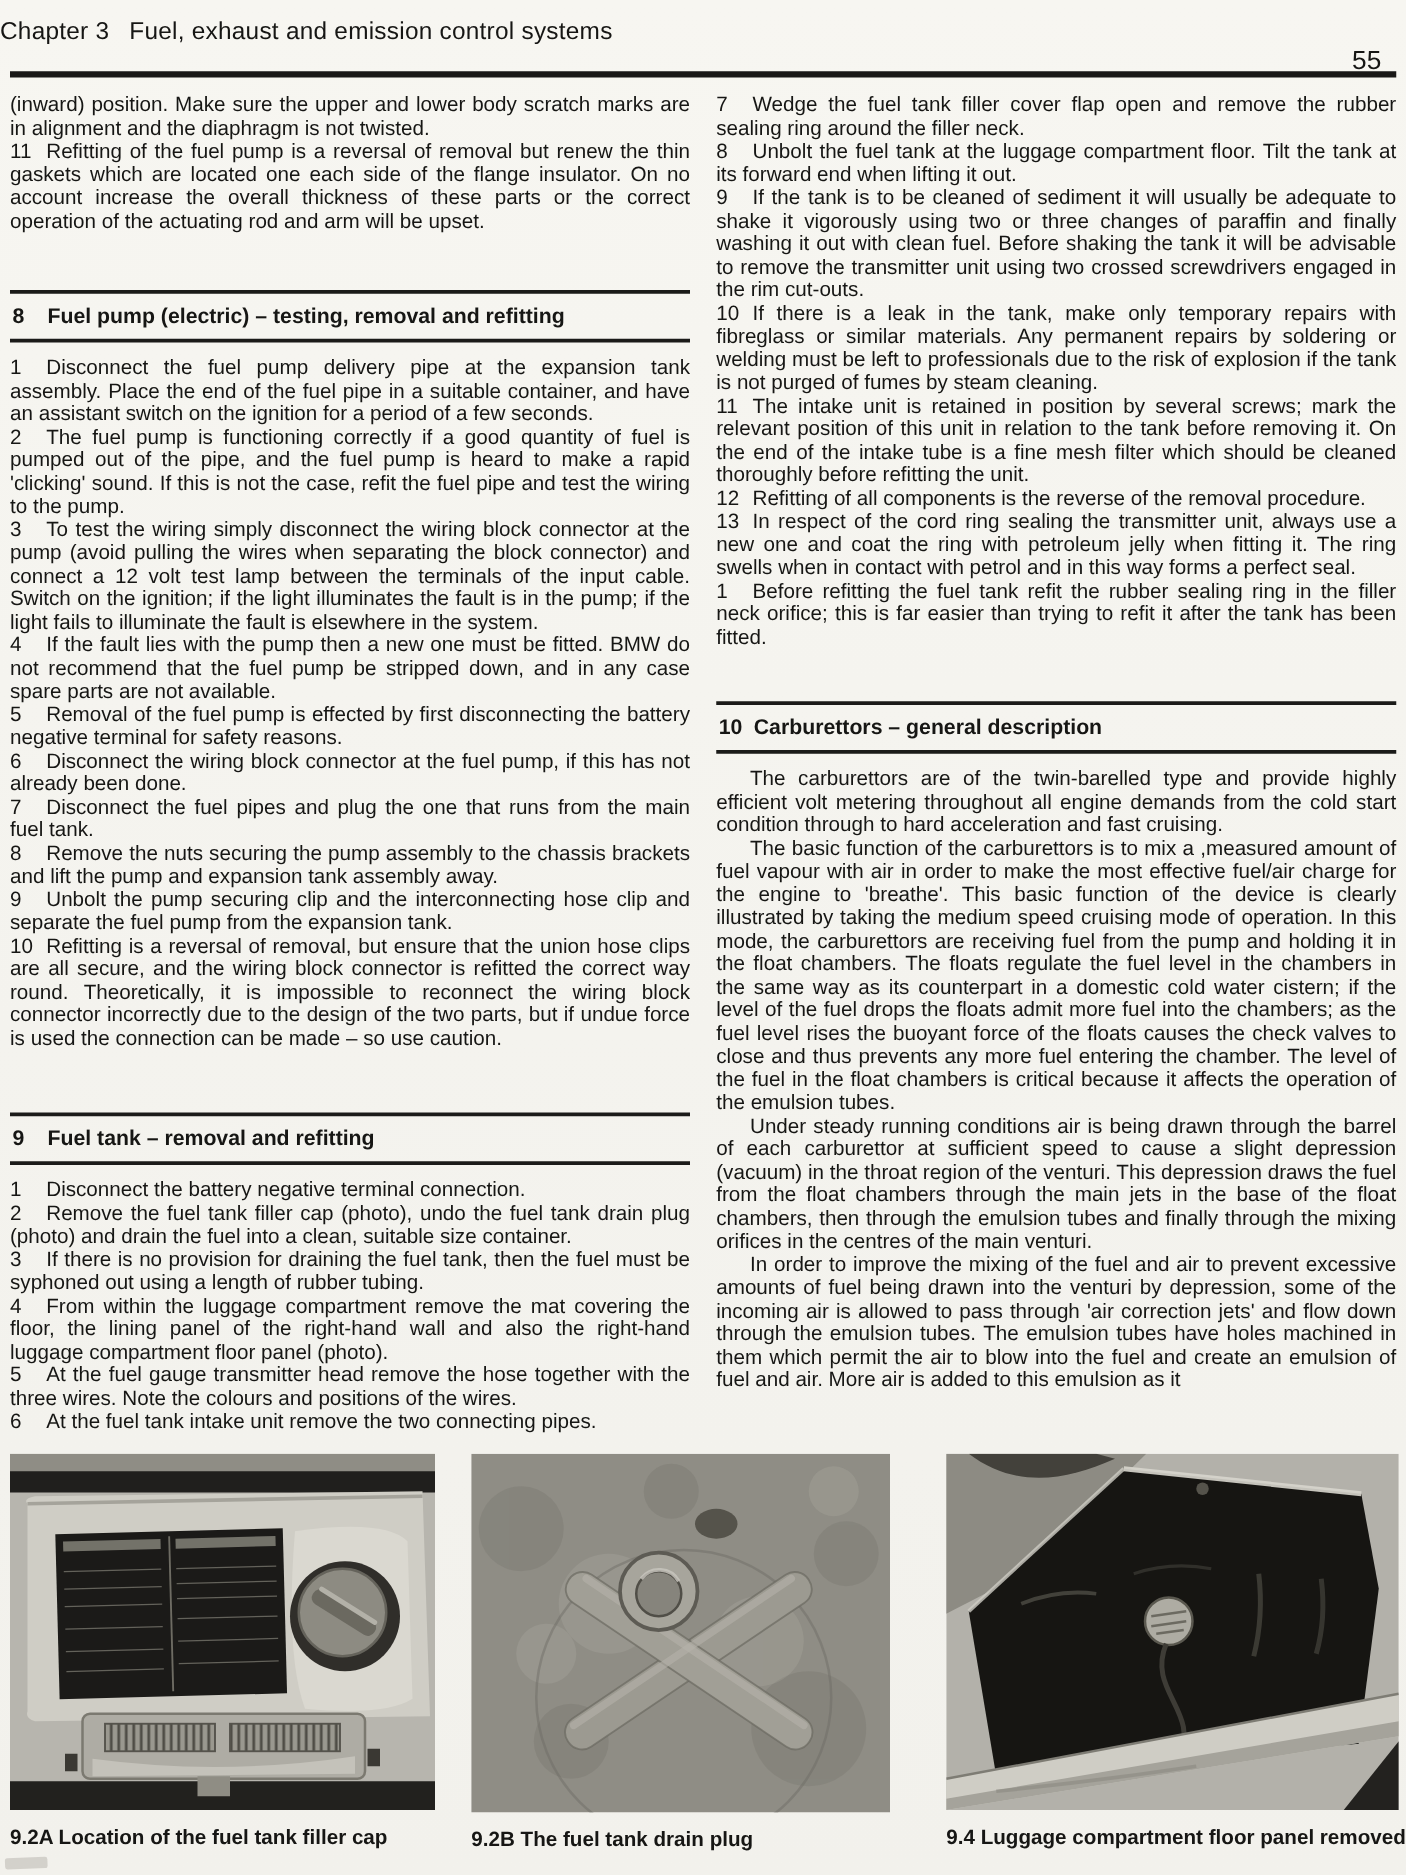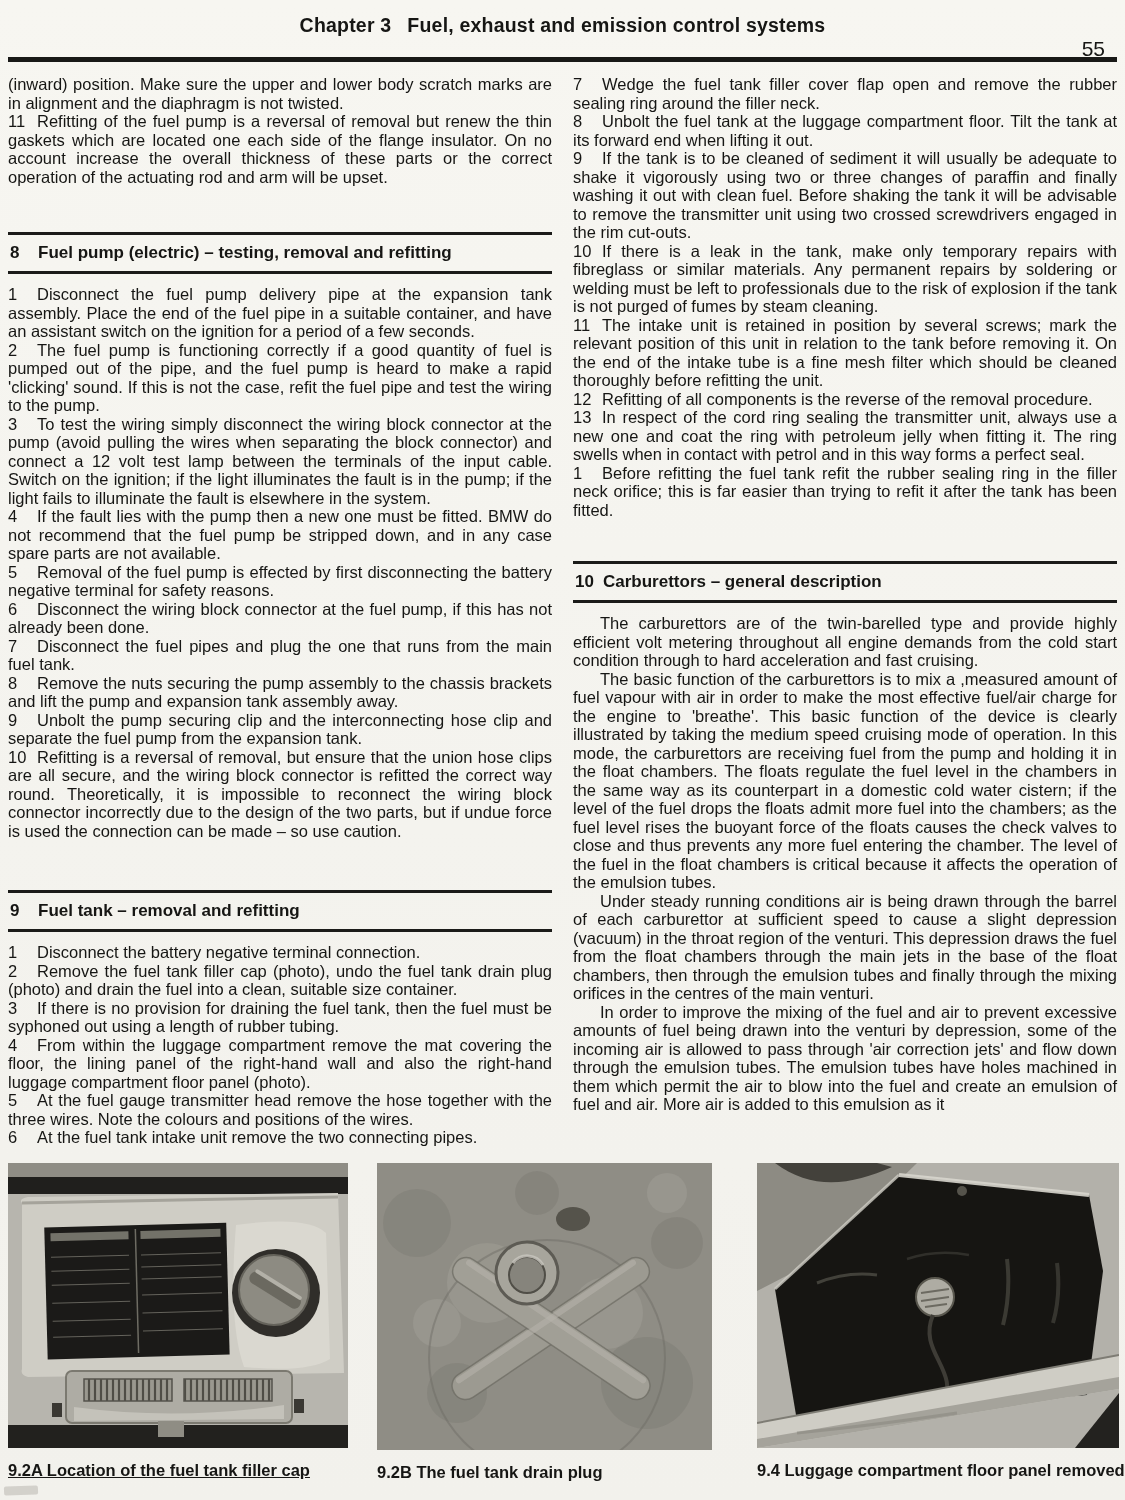--- a/index.html
+++ b/index.html
@@ -9,21 +9,21 @@
     font-family:"Liberation Sans", sans-serif;
     color:#161614;
   }
   .page{
     position:relative;width:1125px;height:1500px;overflow:hidden;
     background:linear-gradient(180deg,#f7f6f1 0%,#f4f3ee 55%,#f2f1ec 100%);
   }
   
   .header{position:relative;height:40px;padding-top:14px;}
   .header-title{
-    text-align:center;font-weight:bold;font-size:19.5px;letter-spacing:.2px;
+    font-weight:normal;font-size:19.5px;letter-spacing:.2px;
   }
   .header-title .chlabel{margin-right:16px;}
   .page-number{
     position:absolute;right:20px;top:14px;font-weight:normal;font-size:21px;margin-top:23px;
   }
   .header-rule{margin:3px 8px 0 8px;height:5px;background:#191917;}
   
   .columns{
     display:flex;gap:21px;padding:13px 8px 0 8px;height:1100px;overflow:hidden;
   }
@@ -37,21 +37,21 @@
     padding:8px 0 9px 2px;margin-bottom:11px;
     font-weight:bold;font-size:17px;line-height:19px;
   }
   .snum{display:inline-block;min-width:28px;}
   .mt-a{margin-top:46px;}
   .mt-b{margin-top:50px;}
   .mt-c{margin-top:42px;}
   
   .figures{position:absolute;left:0;top:1163px;width:1125px;height:330px;}
   .fig{position:absolute;top:0;margin:0;}
-  .fig1{left:8px;width:336px;text-decoration:underline;}
+  .fig1{left:8px;width:336px;}
   .fig2{left:377px;width:294px;}
   .fig3{left:757px;width:362px;}
   .photo{width:100%;}
   .photo svg{display:block;}
   figcaption{font-weight:bold;font-size:16.5px;margin-top:13px;text-align:left;white-space:nowrap;}
   .scan-smudge{
     position:absolute;left:4px;top:1486px;width:34px;height:9px;
     background:#b9b7b0;opacity:.55;border-radius:2px;transform:rotate(-2deg);
   }
 </style>

